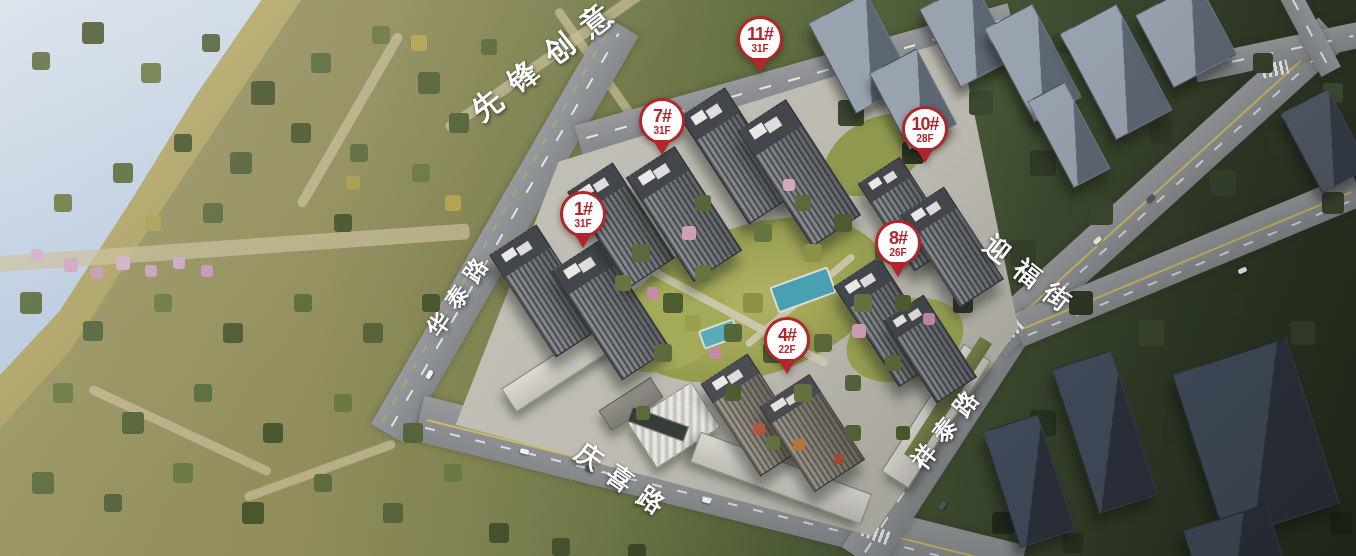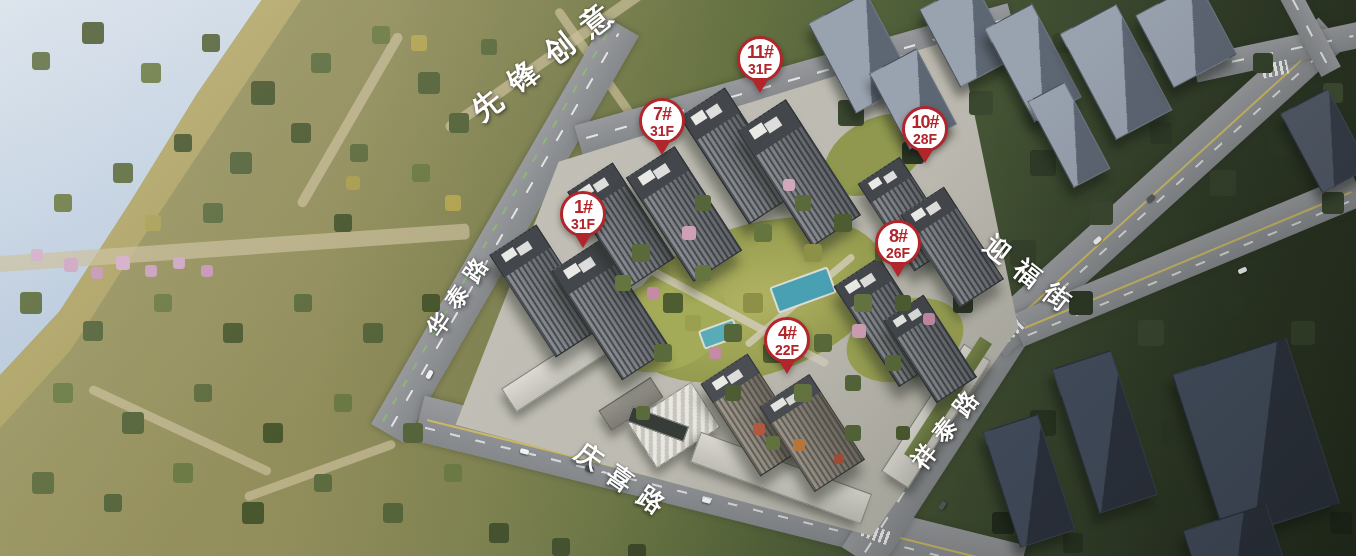--- a/index.html
+++ b/index.html
@@ -103,21 +103,21 @@
 
   
   .roadlabel{z-index:8;color:#fff;font-weight:bold;white-space:nowrap;
     text-shadow:0 2px 4px rgba(0,0,0,.5),0 0 2px rgba(0,0,0,.35);}
   
   .pin{z-index:9;width:48px;text-align:center;filter:drop-shadow(0 3px 3px rgba(0,0,0,.35));cursor:pointer;}
   .pin-bubble{width:46px;height:46px;margin:0 auto;border-radius:50%;background:#fff;
     border:3px solid #b1252b;box-sizing:border-box;display:flex;flex-direction:column;
     align-items:center;justify-content:center;line-height:1;}
   .pin-id{color:#b1252b;font-size:18px;font-weight:bold;letter-spacing:-1px;}
-  .pin-floor{color:#b1252b;font-size:14px;font-weight:bold;margin-top:1px;}
+  .pin-floor{color:#b1252b;font-size:10px;font-weight:bold;margin-top:1px;}
   .pin-tail{width:0;height:0;margin:-4px auto 0;border-left:9px solid transparent;
     border-right:9px solid transparent;border-top:15px solid #b1252b;}
 
   .haze{left:0;top:0;width:100%;height:100%;z-index:8;pointer-events:none;
     background:linear-gradient(135deg,rgba(255,255,255,.16),rgba(255,255,255,0) 38%),
                linear-gradient(315deg,rgba(8,12,8,.28),rgba(0,0,0,0) 42%);}
 </style>
 </head>
 <body>
 
@@ -238,21 +238,21 @@
   </div>
 
   <div class="abs pin" style="left:874px;top:220px;">
     <div class="pin-bubble">
       <span class="pin-id">8#</span>
       <span class="pin-floor">26F</span>
     </div>
     <div class="pin-tail"></div>
   </div>
 
-  <div class="abs pin" style="left:736px;top:36px;">
+  <div class="abs pin" style="left:736px;top:16px;">
     <div class="pin-bubble">
       <span class="pin-id">11#</span>
       <span class="pin-floor">31F</span>
     </div>
     <div class="pin-tail"></div>
   </div>
 
   <div class="abs pin" style="left:901px;top:106px;">
     <div class="pin-bubble">
       <span class="pin-id">10#</span>

